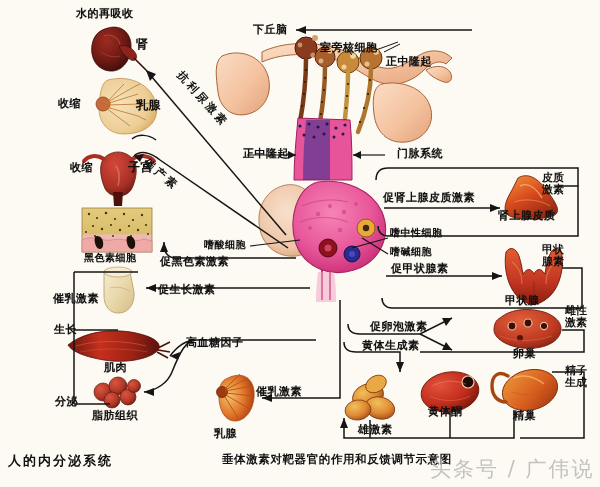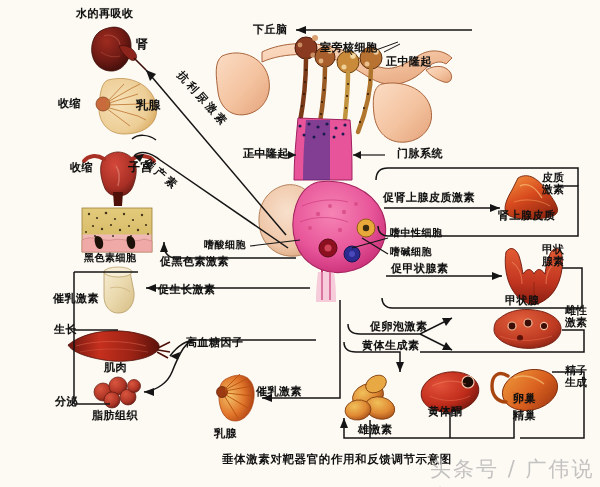--- a/index.html
+++ b/index.html
@@ -488,21 +488,21 @@
   <div class="lbl s11" style="left:386px; top:56px;">正中隆起</div>
   <div class="lbl s11" style="left:243px; top:148px;">正中隆起</div>
   <div class="lbl s11" style="left:355px; top:148px;padding-left:42px;">门脉系统</div>
 
   <div class="lbl s10" style="left:187px; top:240px;padding-left:17px;">嗜酸细胞</div>
   <div class="lbl s10" style="left:390px; top:228px;">嗜中性细胞</div>
   <div class="lbl s10" style="left:390px; top:247px;">嗜碱细胞</div>
 
   <div class="lbl s11" style="left:498px; top:210px;">肾上腺皮质</div>
   <div class="lbl s11" style="left:505px; top:295px;">甲状腺</div>
-  <div class="lbl s11" style="left:513px; top:348px;margin-top:45px;">卵巢</div>
+  <div class="lbl s11" style="left:513px; top:348px;">卵巢</div>
   <div class="lbl s11" style="left:513px; top:410px;">精巢</div>
   <div class="lbl s11" style="left:428px; top:406px;">黄体酮</div>
 
   <div class="diag" style="left:185px; top:68px;  transform:rotate(48deg);">抗利尿激素</div>
   <div class="diag" style="left:150px; top:155px; transform:rotate(40deg);">催产素</div>
 
   <div class="lbl s11" style="left:160px; top:256px;">促黑色素激素</div>
   <div class="lbl s11" style="left:158px; top:284px;">促生长激素</div>
   <div class="lbl s11" style="left:186px; top:337px;">高血糖因子</div>
   <div class="lbl s11" style="left:256px; top:386px;">催乳激素</div>
@@ -522,16 +522,17 @@
   </div>
   <div class="vlbl" style="left:556px; top:305px; width:40px;">
     <span>雌性</span>
     <span>激素</span>
   </div>
   <div class="vlbl" style="left:556px; top:365px; width:40px;">
     <span>精子</span>
     <span>生成</span>
   </div>
 
+  <div class="titleleft" style="left:8px; top:452px;">人的内分泌系统</div>
   <div class="caption" style="left:222px; top:452px;">垂体激素对靶器官的作用和反馈调节示意图</div>
   <div class="wm" style="left:430px; top:455px;">头条号 / 广伟说事</div>
 
 </div>
 
 </body></html>

